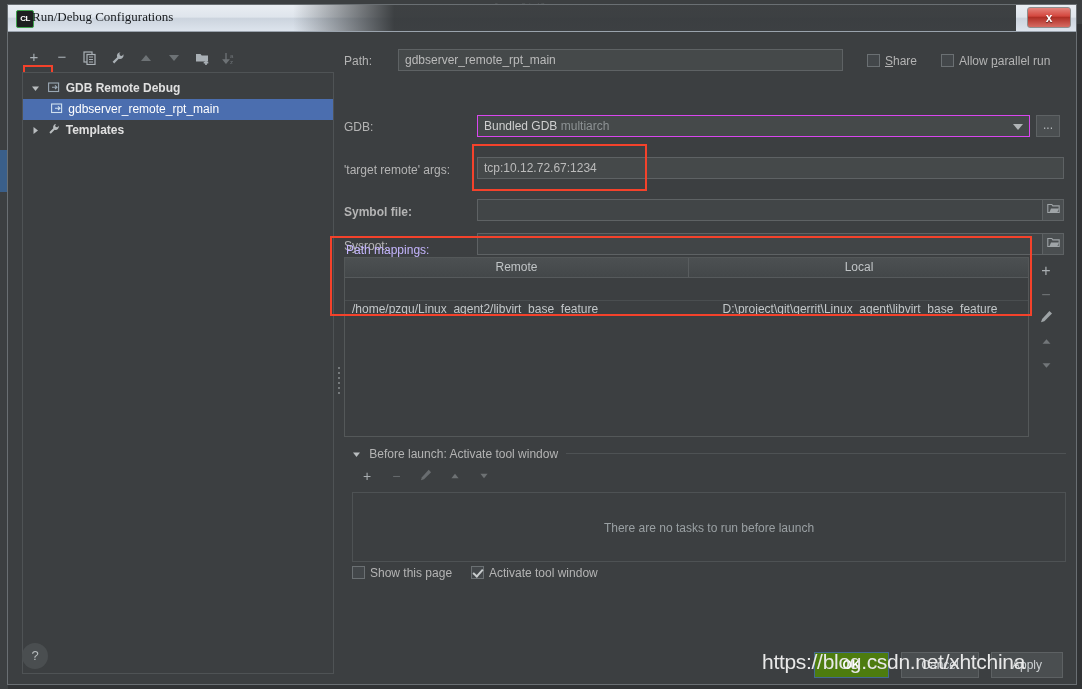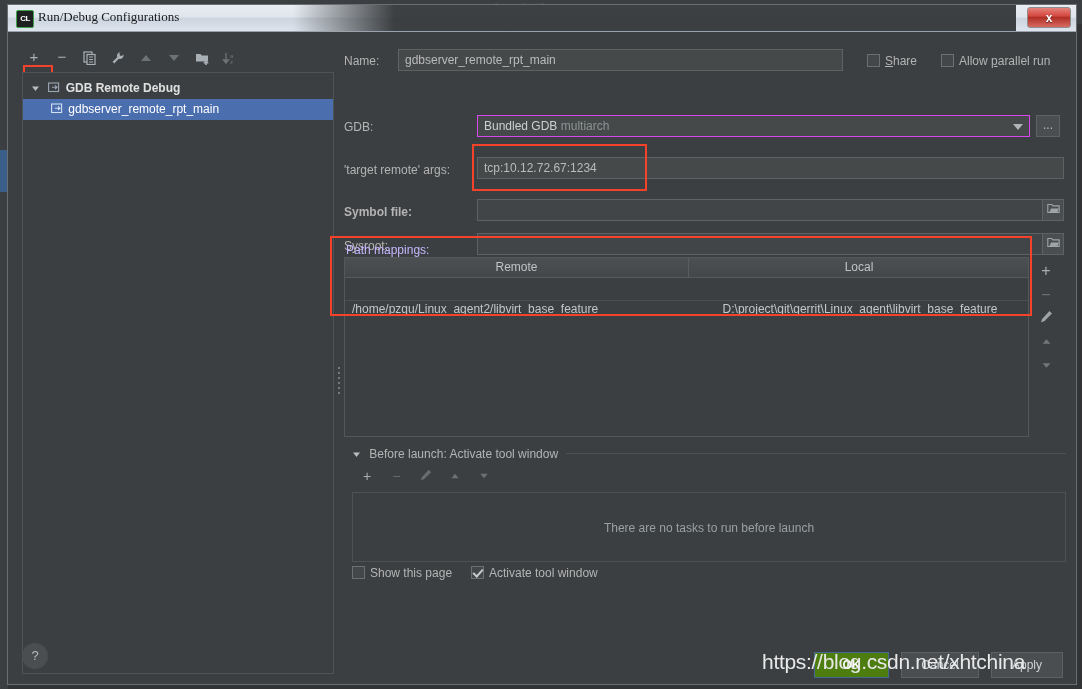--- a/index.html
+++ b/index.html
@@ -52,21 +52,21 @@
     box-sizing: border-box;
   }
   .title-icon {
     position: absolute; left: 8px; top: 5px; width: 16px; height: 16px;
     background: #1d1f20; border: 1px solid #3fa34d; border-radius: 2px;
     color: #ffffff; font-size: 8px; font-weight: bold;
     line-height: 15px; text-align: center; letter-spacing: -0.5px;
     font-family: "Liberation Sans", sans-serif;
   }
   .title-text {
-    position: absolute; left: 30px; top: 4px;
+    position: absolute; left: 24px; top: 4px;
     font-size: 13px; color: #16191c; white-space: nowrap;
     font-family: "Liberation Serif", serif;
   }
   .title-fade {
     position: absolute; left: 285px; top: 0; right: 60px; height: 26px;
     background: linear-gradient(to right, rgba(60,63,65,0.0), rgba(47,50,52,0.92) 14%, rgba(47,50,52,0.92));
   }
   .close-btn {
     position: absolute; right: 5px; top: 2px; width: 44px; height: 21px;
     background: linear-gradient(to bottom, #e4837c 0%, #d4483f 42%, #b02f26 50%, #d66b62 100%);
@@ -340,36 +340,49 @@
         <div class="tree-row selected" style="top:26px;">
           <span class="tw" style="margin-left:28px;">
             <svg width="12" height="11" viewBox="0 0 12 11">
                 <rect x="0.6" y="1" width="10" height="8.5" fill="none" stroke="#cfe0ef" stroke-width="1.1"></rect>
                 <path d="M4 5.2h5M7 3.4l2 1.8-2 1.8" stroke="#cfe0ef" stroke-width="1.1" fill="none"></path>
               </svg>
           </span>
           <span class="tree-label sel">gdbserver_remote_rpt_main</span>
         </div>
 
+        <div class="tree-row" style="top:47px;">
+          <span class="tw" style="margin-left:8px;">
+            <svg width="9" height="9" viewBox="0 0 9 9">
+                <path d="M2.5 1v7L7 4.5z" fill="#b9bdbf"></path>
+              </svg>
+          </span>
+          <span class="tw">
+            <svg width="12" height="12" viewBox="0 0 14 14">
+                <path d="M9.5 1.2a3.6 3.6 0 0 0-3.3 5l-4.6 4.6 1.6 1.6 4.6-4.6a3.6 3.6 0 0 0 4.6-4.5L10.9 5.1 8.9 4.6 8.4 2.6z" fill="#b9bdbf"></path>
+              </svg>
+          </span>
+          <span class="tree-label bold">Templates</span>
+        </div>
       </div>
 
       <div class="splitter">
         <div class="grip">
           <i></i>
             <i></i>
             <i></i>
             <i></i>
             <i></i>
             <i></i>
         </div>
       </div>
 
       <div class="form">
 
-        <div class="lbl" style="left:0; top:22px;">Name:</div>
+        <div class="lbl" style="left:0; top:22px;">Path:</div>
         <div class="field" style="left:54px; top:17px; width:445px;">gdbserver_remote_rpt_main</div>
 
         <div class="cb-wrap" style="left:523px; top:20px;">
           <span class="cb"></span><span class="cb-label"><span class="mn">S</span>hare</span>
         </div>
         <div class="cb-wrap" style="left:597px; top:20px;">
           <span class="cb"></span><span class="cb-label">Allow <span class="mn">p</span>arallel run</span>
         </div>
 
         <div class="lbl" style="left:0; top:88px;">GDB:</div>

